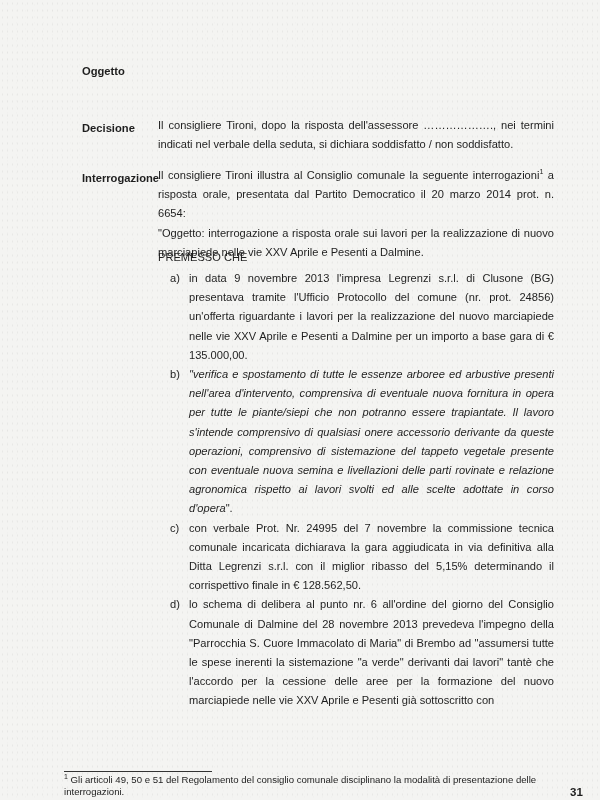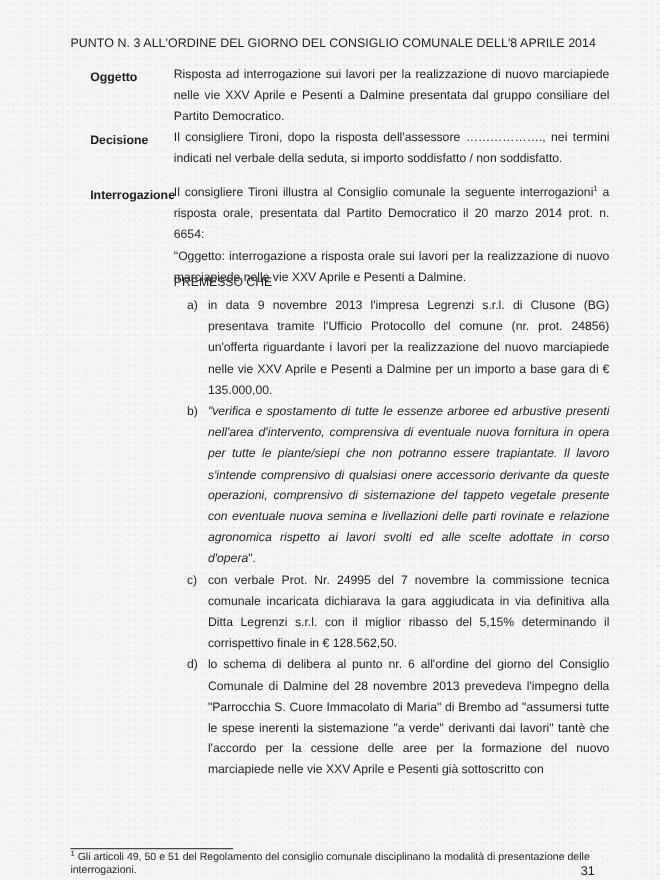--- a/index.html
+++ b/index.html
@@ -46,36 +46,34 @@
   sup { font-size: 7px; line-height: 0; }
   .fn-rule {
     position: absolute; left: 64px; top: 771px; width: 148px; height: 1px;
     background: #333;
   }
   .footnote {
     position: absolute; left: 64px; top: 774px; width: 490px;
     font-size: 9.6px; line-height: 12px;
   }
   .page-number {
-    position: absolute; left: 528px; top: 786px;
-    font-size: 11.5px; font-weight: normal;
+    position: absolute; left: 570px; top: 786px;
+    font-size: 11.5px; font-weight: bold;
   }
 </style>
 </head>
 <body>
 
 <div class="page">
 
-  <div class="header">PUNTO N. 3 ALL'ORDINE DEL GIORNO DEL CONSIGLIO COMUNALE DELL'8 APRILE 2014</div>
 
   <div class="label" style="top:65px;">Oggetto</div>
-  <div class="text" style="top:59px;">Risposta ad interrogazione sui lavori per la realizzazione di nuovo marciapiede nelle vie XXV Aprile e Pesenti a Dalmine presentata dal gruppo consiliare del Partito Democratico.</div>
 
   <div class="label" style="top:122px;">Decisione</div>
-  <div class="text" style="top:116px;">Il consigliere Tironi, dopo la risposta dell'assessore ………………., nei termini indicati nel verbale della seduta, si importo soddisfatto / non soddisfatto.</div>
+  <div class="text" style="top:116px;">Il consigliere Tironi, dopo la risposta dell'assessore ………………., nei termini indicati nel verbale della seduta, si dichiara soddisfatto / non soddisfatto.</div>
 
   <div class="label" style="top:172px;">Interrogazione</div>
   <div class="text" style="top:166px;">
     <p><span>Il consigliere Tironi illustra al Consiglio comunale la seguente interrogazioni</span><sup>1</sup><span> a risposta orale, presentata dal Partito Democratico il 20 marzo 2014  prot. n. 6654:</span></p>
     <p>"Oggetto: interrogazione a risposta orale sui lavori per la realizzazione di nuovo marciapiede nelle vie XXV Aprile e Pesenti a Dalmine.</p>
   </div>
 
   <div class="center-title">PREMESSO CHE</div>
 
   <div class="list" style="top:269px;">

